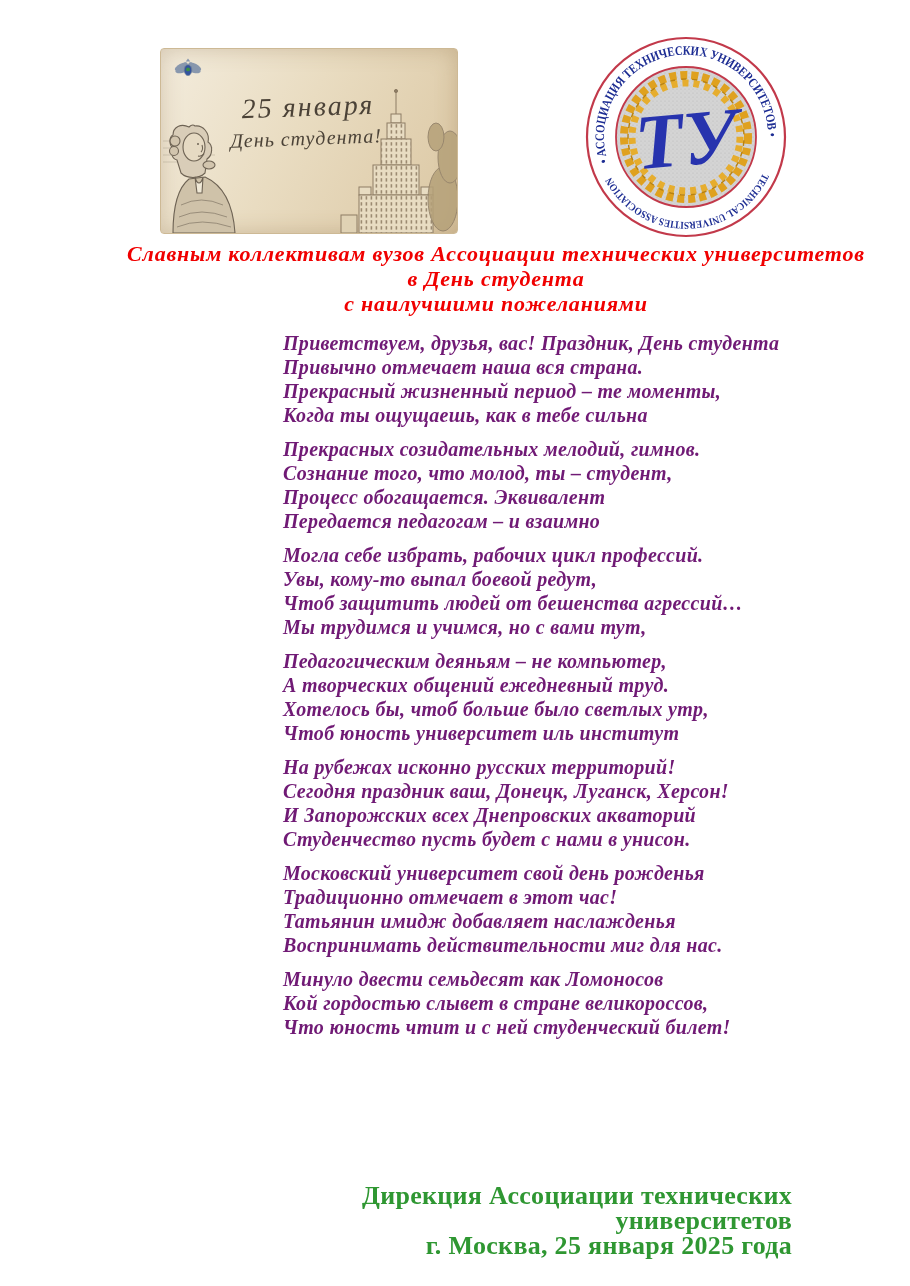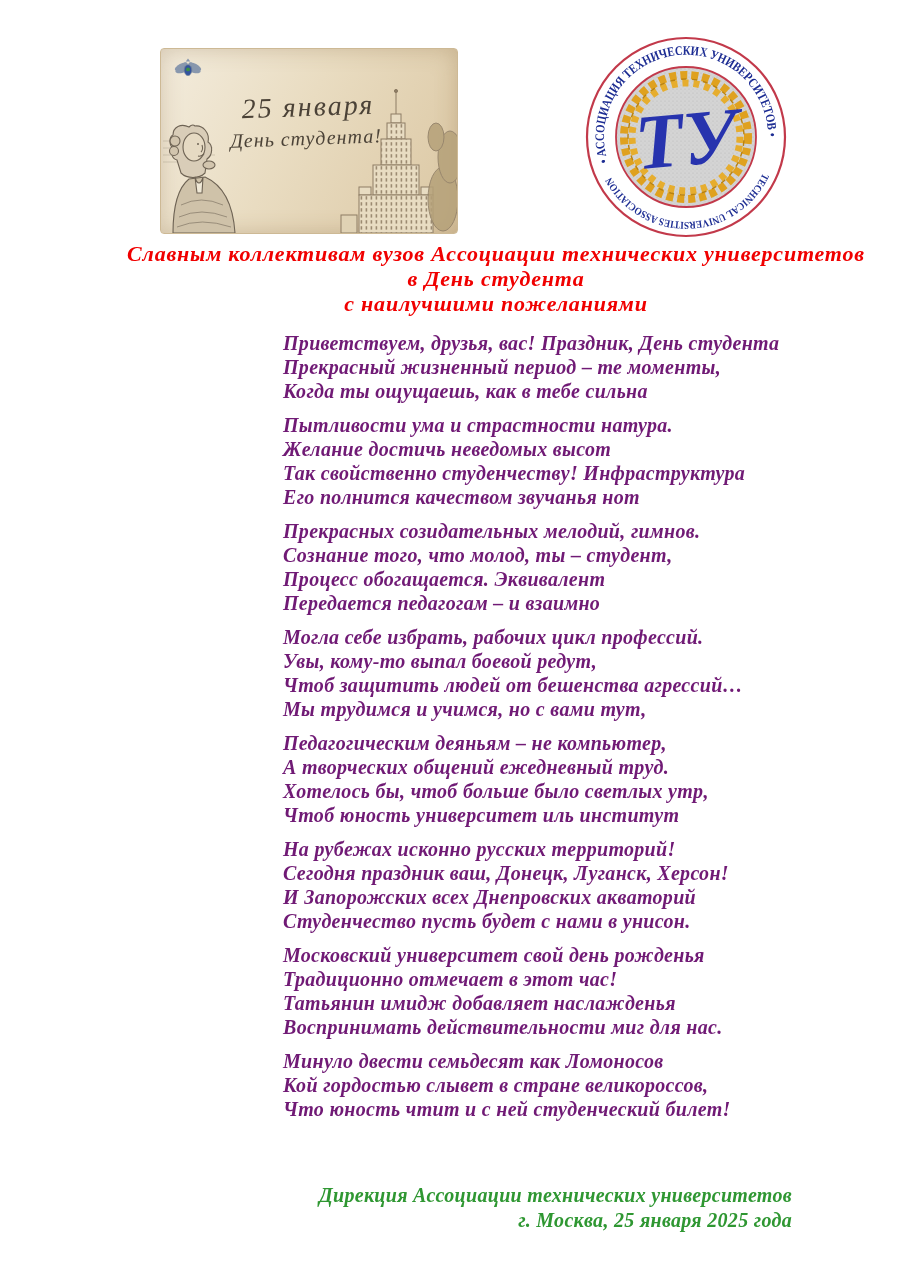--- a/index.html
+++ b/index.html
@@ -49,22 +49,22 @@
   }
   .poem{
     position:absolute; left:283px; top:331px; width:560px;
     color:#701a75; font-weight:bold; font-style:italic;
     font-size:20px; line-height:24px; letter-spacing:0.3px;
   }
   .stanza{margin:0 0 10px 0;}
   .signature{
     position:absolute; right:118px; top:1183px; width:560px;
     text-align:right; color:#2f9732;
-    font-weight:bold; font-style:italic;
-    font-size:20px; line-height:25px; letter-spacing:0.3px;
+    font-weight:bold; 
+    font-size:26px; line-height:25px; letter-spacing:0.3px;
   }
 </style>
 </head>
 <body>
 
 <div class="page">
 
   <div class="postcard">
 
     <svg class="pc-eagle" width="30" height="27" viewBox="0 0 40 36">
@@ -164,28 +164,23 @@
 
   <div class="title">
     <div>Славным коллективам вузов Ассоциации технических университетов</div>
     <div>в День студента</div>
     <div>с наилучшими пожеланиями</div>
   </div>
 
   <div class="poem">
     <div class="stanza">
       <div>Приветствуем, друзья, вас! Праздник, День студента</div>
+      <div>Привычно отмечает наша вся страна.</div>
       <div>Прекрасный жизненный период –  те моменты,</div>
       <div>Когда ты ощущаешь, как в тебе сильна</div>
-    </div>
-    <div class="stanza">
-      <div>Пытливости ума и страстности натура.</div>
-      <div>Желание достичь неведомых высот</div>
-      <div>Так свойственно студенчеству! Инфраструктура</div>
-      <div>Его полнится качеством звучанья нот</div>
     </div>
     <div class="stanza">
       <div>Прекрасных созидательных мелодий, гимнов.</div>
       <div>Сознание того, что молод, ты – студент,</div>
       <div>Процесс обогащается. Эквивалент</div>
       <div>Передается педагогам – и взаимно</div>
     </div>
     <div class="stanza">
       <div>Могла себе избрать, рабочих цикл профессий.</div>
       <div>Увы, кому-то выпал боевой редут,</div>

